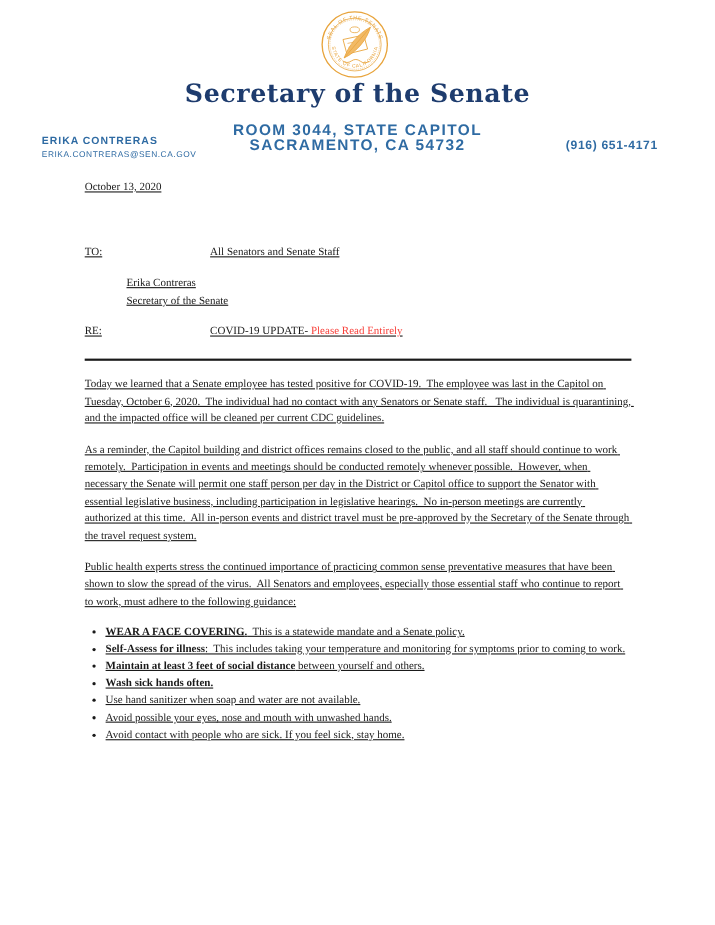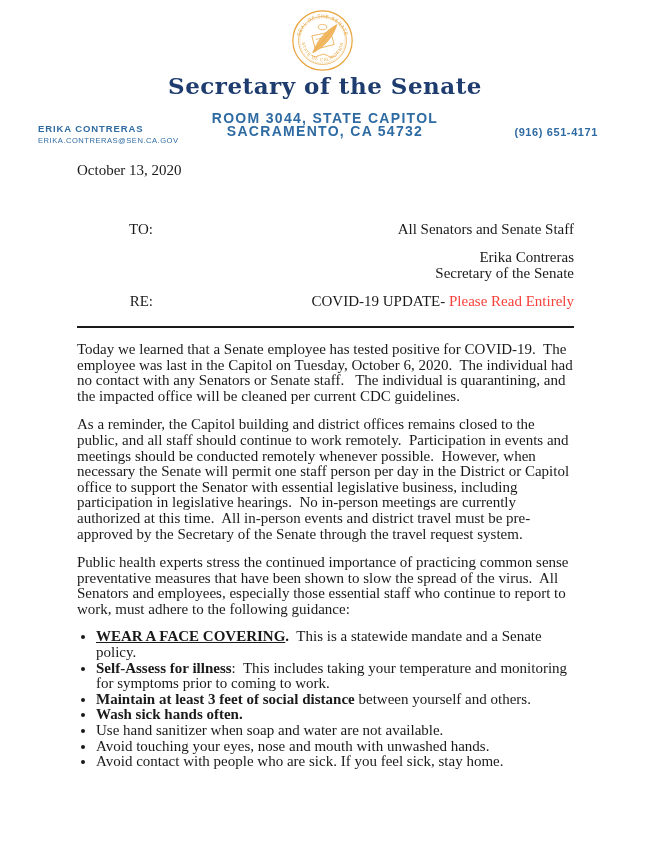--- a/index.html
+++ b/index.html
@@ -27,24 +27,24 @@
   .lh-addr2{top:123px;}
   .lh-contact{position:absolute;left:38px;top:123px;color:#2f6ba3;
     font-family:"Liberation Sans", sans-serif;}
   .lh-contact .cname{font-size:9.5px;font-weight:bold;letter-spacing:0.9px;}
   .lh-contact .cemail{font-size:7.6px;letter-spacing:0.5px;margin-top:2px;}
   .lh-phone{position:absolute;right:52px;top:126px;color:#2f6ba3;
     font-family:"Liberation Sans", sans-serif;font-size:11px;
     font-weight:bold;letter-spacing:0.6px;}
 
   
-  .content{margin:0 76px 0 77px;width:497px;font-size:15px;line-height:15.6px;}
+  .content{margin:0 76px 0 77px;width:497px;font-size:10px;line-height:15.6px;text-decoration:underline;}
   .date{margin:16px 0 0 0;}
   .memo{margin-top:43px;}
-  .memo-row{display:flex;margin-top:13px;text-align:right;}
+  .memo-row{display:flex;margin-top:13px;}
   .memo-row:first-child{margin-top:0;}
   .memo-label{width:76px;flex:0 0 76px;}
   .memo-value{flex:1;margin-left:38px;}
   .re-highlight{color:#f8403a;}
   .rule{border:none;border-top:2px solid #1a1a1a;margin:16px 0 0 0;}
   .paras p{margin:13px 0 0 0;white-space:pre-wrap;}
   .paras p:first-child{margin-top:14px;}
   ul.guidance{margin:12px 0 0 0;padding:0 0 0 19px;}
   ul.guidance li{margin:0;padding:0;white-space:pre-wrap;}
   .b{font-weight:bold;}
@@ -122,18 +122,18 @@
         <p>As a reminder, the Capitol building and district offices remains closed to the public, and all staff should continue to work remotely.  Participation in events and meetings should be conducted remotely whenever possible.  However, when necessary the Senate will permit one staff person per day in the District or Capitol office to support the Senator with essential legislative business, including participation in legislative hearings.  No in-person meetings are currently authorized at this time.  All in-person events and district travel must be pre-approved by the Secretary of the Senate through the travel request system.</p>
         <p>Public health experts stress the continued importance of practicing common sense preventative measures that have been shown to slow the spread of the virus.  All Senators and employees, especially those essential staff who continue to report to work, must adhere to the following guidance:</p>
       </div>
 
     <ul class="guidance">
         <li><span class="b u">WEAR A FACE COVERING</span><span class="b ">.</span><span class="">  This is a statewide mandate and a Senate policy.</span></li>
         <li><span class="b ">Self-Assess for illness</span><span class="">:  This includes taking your temperature and monitoring for symptoms prior to coming to work.</span></li>
         <li><span class="b ">Maintain at least 3 feet of social distance</span><span class=""> between yourself and others.</span></li>
         <li><span class="b ">Wash sick hands often.</span></li>
         <li><span class="">Use hand sanitizer when soap and water are not available.</span></li>
-        <li><span class="">Avoid touching your eyes, nose and mouth with unwashed hands.</span></li>
+        <li><span class="">Avoid possible your eyes, nose and mouth with unwashed hands.</span></li>
         <li><span class="">Avoid contact with people who are sick. If you feel sick, stay home.</span></li>
       </ul>
 
   </main>
 </div>
 
 </body></html>

